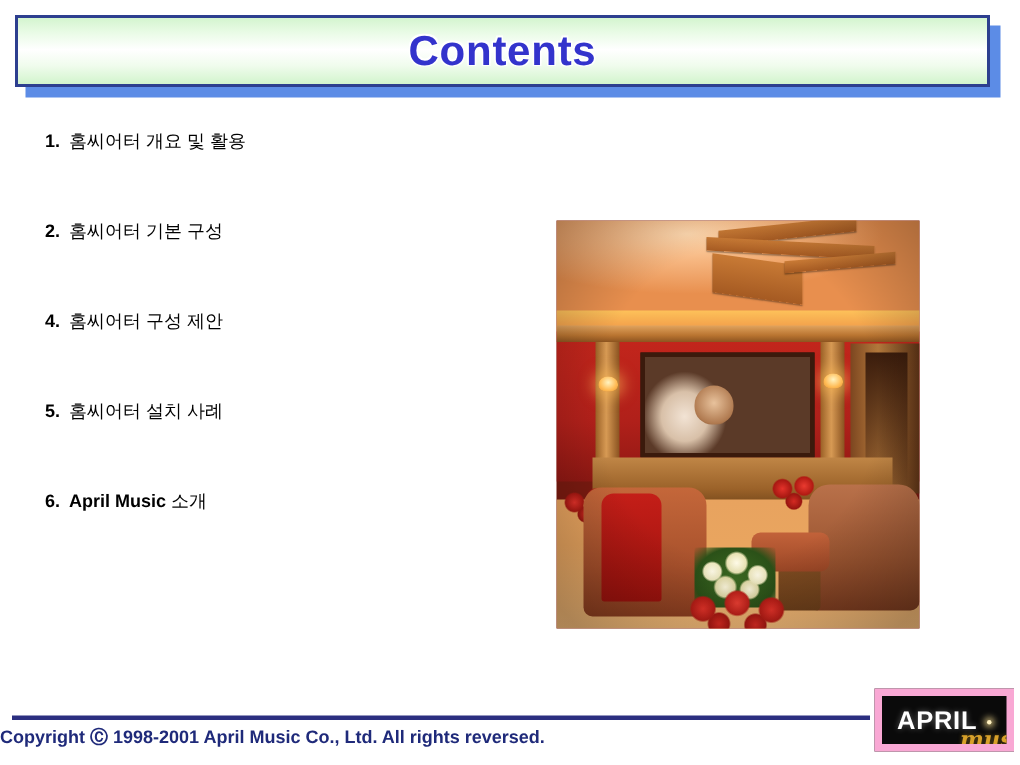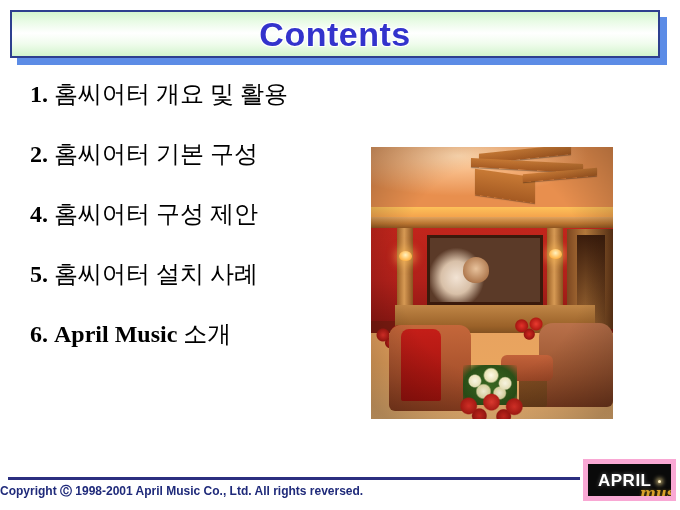--- a/index.html
+++ b/index.html
@@ -42,46 +42,45 @@
         #d4f5cf 0%,
         #e9fbe6 22%,
         #ffffff 48%,
         #f0fced 72%,
         #d2f4cd 100%);
     display: flex;
     align-items: center;
     justify-content: center;
   }
   #title-text {
-    font-size: 34px;
+    font-size: 28px;
     font-weight: bold;
     color: #3333cc;
     letter-spacing: 0.5px;
     text-shadow:
       -1px -1px 0 rgba(255,255,255,0.85),
        1px -1px 0 rgba(255,255,255,0.85),
       -1px  1px 0 rgba(255,255,255,0.85),
        1px  1px 0 rgba(255,255,255,0.85);
     white-space: nowrap;
   }
 
   
   #contents-list {
     position: absolute;
     left: 30px;
     top: 82px;
     width: 330px;
   }
   .contents-item {
     height: 60px;
-    font-size: 24px;
+    font-size: 12px;
     color: #000000;
     line-height: 24px;
     white-space: nowrap;
-    font-family: Liberation Serif, serif;
   }
   .item-number {
     font-weight: bold;
     margin-right: 6px;
   }
   .item-label {
     font-weight: normal;
   }
   .item-label.bold-label {
     font-weight: bold;

